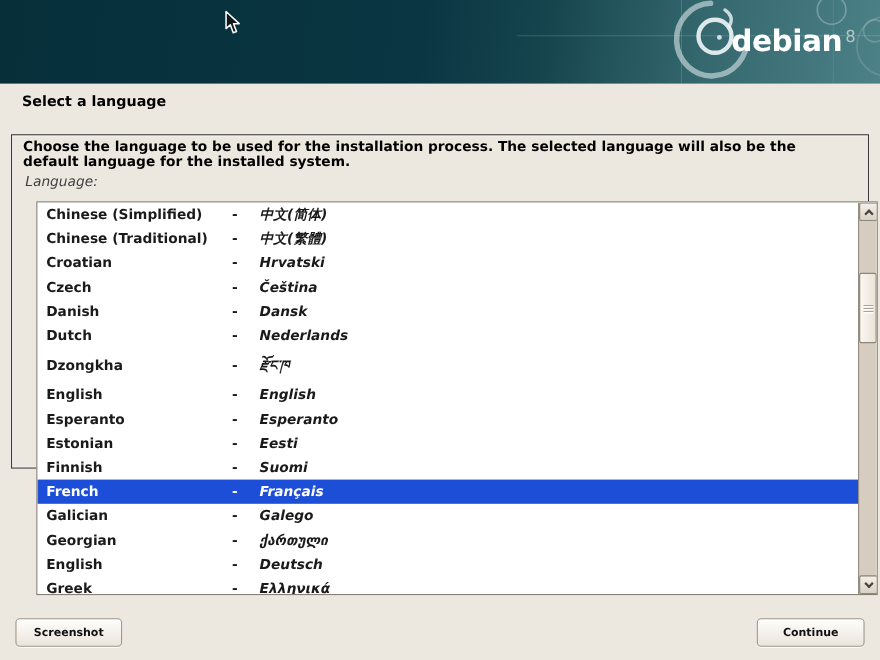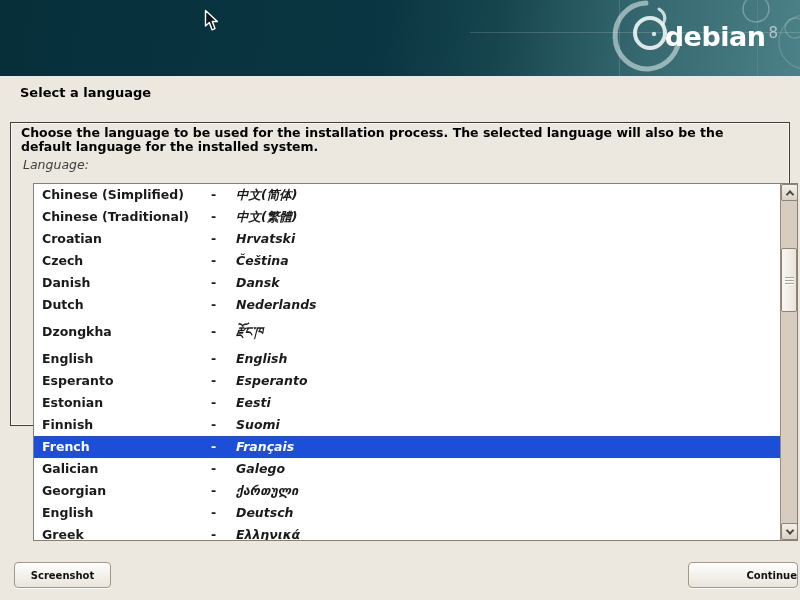--- a/index.html
+++ b/index.html
@@ -102,21 +102,21 @@
     position:absolute; height:26px; top:562px;
     background:linear-gradient(#fefefd,#eae5db);
     border:1px solid #a1988a; border-radius:4px;
     box-shadow:0 1px 0 rgba(255,255,255,0.8), inset 0 1px 0 #ffffff;
     font-family:"DejaVu Sans","Liberation Sans",sans-serif;
     font-size:10px; font-weight:bold; color:#101010;
     text-align:center; cursor:default;
   }
   .btn-screenshot { left:14px;  width:97px; }
   .btn-goback     { left:582px; width:81px;margin-top:38px; }
-  .btn-continue   { left:688px; width:110px;text-align:right; }
+  .btn-continue   { left:688px; width:98px; }
 </style>
 </head>
 <body>
 
 <div class="banner">
   <svg class="deco" width="800" height="76" viewBox="0 0 800 76">
     <line x1="470" y1="32.5" x2="800" y2="32.5" stroke="#ffffff" stroke-opacity="0.16"></line>
     <line x1="619.5" y1="0" x2="619.5" y2="76" stroke="#ffffff" stroke-opacity="0.14"></line>
     <line x1="757.5" y1="0" x2="757.5" y2="76" stroke="#ffffff" stroke-opacity="0.08"></line>
     <path d="M 646 3 A 32 33 0 1 0 679 34" fill="none" stroke="#e7f2f3" stroke-opacity="0.55" stroke-width="5" stroke-linecap="round"></path>

